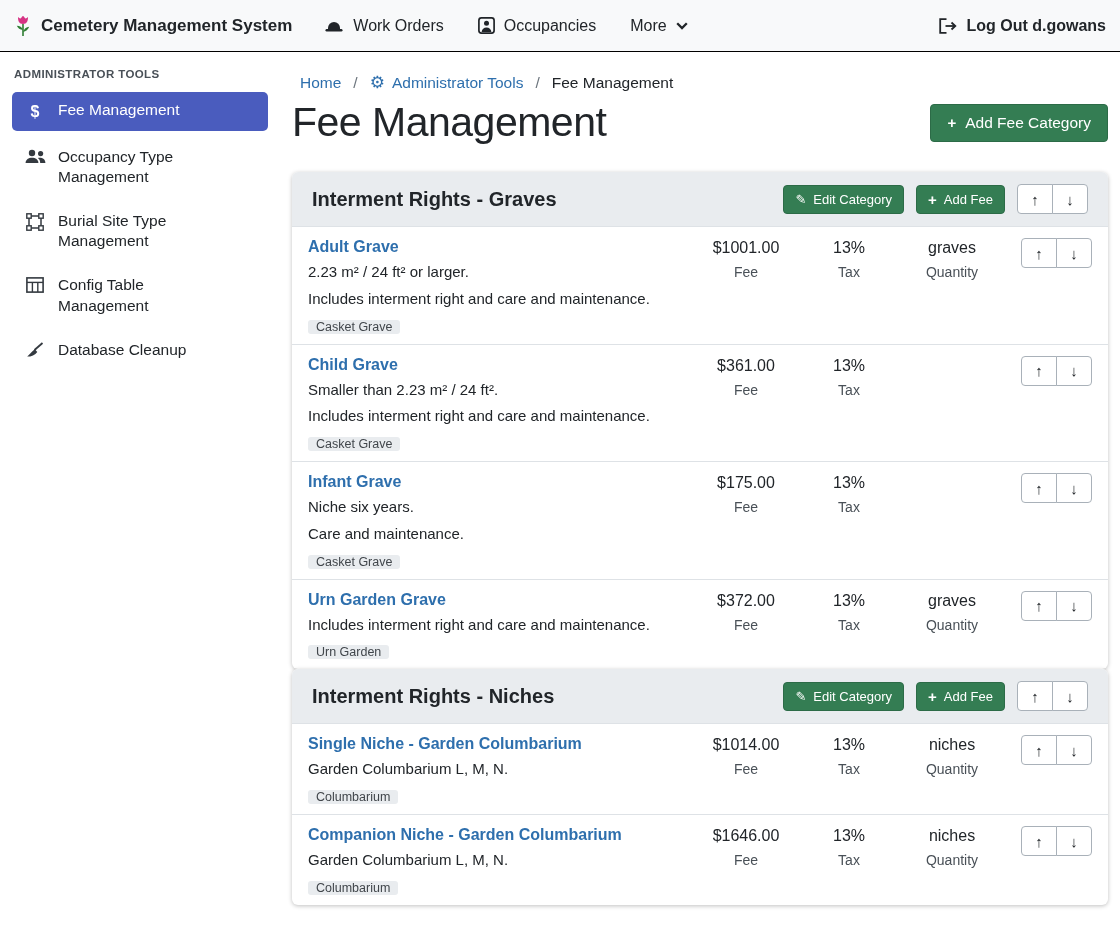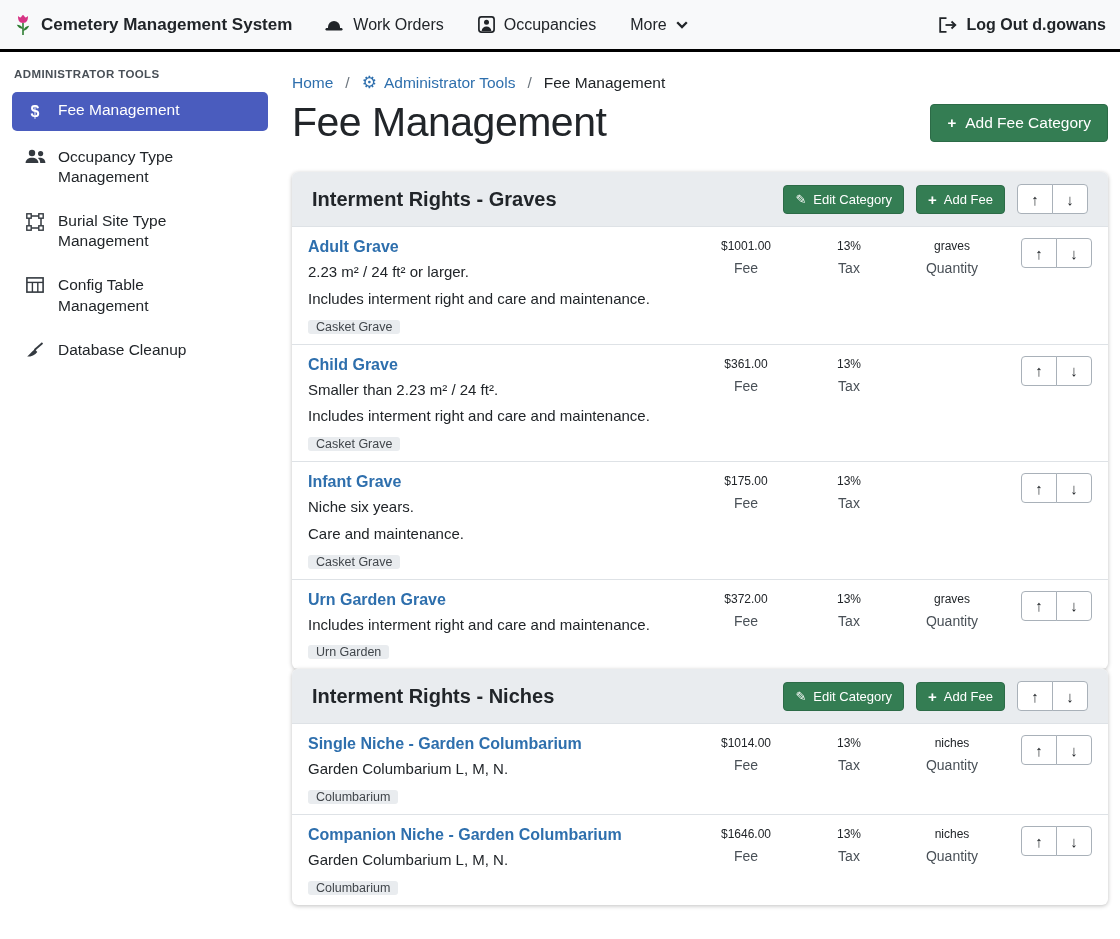--- a/index.html
+++ b/index.html
@@ -4,21 +4,21 @@
 <style>
   * { box-sizing: border-box; }
   html,body { margin:0; padding:0; }
   body {
     width:1120px; height:939px; overflow:hidden;
     font-family:"Liberation Sans", sans-serif;
     color:#212529; background:#fff; font-size:16px;
   }
   
   .navbar {
-    height:52px; background:#f8f9fa; border-bottom:3px solid #000000;
+    height:52px; background:#f8f9fa; border-bottom:1px solid #000000;
     display:flex; align-items:center; padding:0 14px;
   }
   .brand { display:flex; align-items:center; gap:9px; font-weight:700; font-size:17px; cursor:pointer; }
   .nav-items { display:flex; align-items:center; gap:34px; margin-left:32px; }
   .nav-item { display:flex; align-items:center; gap:9px; cursor:pointer; color:#212529; }
   .logout { margin-left:auto; display:flex; align-items:center; gap:9px; cursor:pointer;font-weight:bold; }
   .nav-icon { display:flex; align-items:center; }
   
   .layout { display:flex; height:887px; }
   .sidebar { width:280px; flex:none; padding:12px 12px 0 12px; }
@@ -30,21 +30,21 @@
     display:flex; align-items:flex-start; gap:12px;
     padding:8px 12px; border-radius:5px; margin-bottom:8px;
     font-size:15.5px; cursor:pointer; line-height:1.3;
   }
   .side-item.active { background:#4a5cbe; color:#fff; }
   .side-icon { width:22px; flex:none; display:flex; justify-content:center; margin-top:2px; }
   .side-label { max-width:180px; }
   .dollar-glyph { font-weight:700; font-size:16px; }
   
   .main { flex:1; padding:16px 12px 0 12px; overflow:hidden; }
-  .breadcrumb { display:flex; align-items:center; gap:12px; font-size:15.5px; margin:4px 0 2px 0; }
+  .breadcrumb { display:flex; align-items:center; gap:12px; font-size:15.5px; margin:4px 0 2px 8px; }
   .crumb-link { color:#2e6fad; cursor:pointer; display:flex; align-items:center; gap:7px; }
   .crumb-sep { color:#6c757d; }
   .gear-glyph { font-size:17px; color:#2e6fad; }
   .page-header { display:flex; align-items:center; justify-content:space-between; margin:6px 0 26px 0; }
   h1.page-title { font-size:41px; font-weight:500; margin:0; letter-spacing:-0.5px; }
   
   .btn-green {
     background:#347d53; border:1px solid #2c6b47; color:#fff;
     border-radius:4px; cursor:pointer; display:inline-flex; align-items:center;
     font-family:inherit;
@@ -80,21 +80,21 @@
   .fee-row:last-child { border-bottom:none; }
   .fee-main { flex:1; padding-right:10px; }
   .fee-name { color:#2e6fad; font-weight:700; font-size:16px; display:inline-block; margin-bottom:7px; cursor:pointer; text-decoration:none; }
   .fee-desc { font-size:15px; margin-bottom:8px; line-height:1.25; }
   .badge {
     display:inline-block; background:#e9ecef; color:#41464b;
     font-size:12.5px; padding:0 8px; border-radius:3px; margin-top:1px;
   }
   .col { width:106px; flex:none; text-align:center; padding-top:1px; }
   .col-tax { width:100px; }
-  .col-value { font-size:12px; }
+  .col-value { font-size:16px; }
   .col-label { font-size:14px; color:#495057; margin-top:7px; }
   .col.empty { visibility:hidden; }
   .row-arrows { margin-left:16px; }
 </style>
 </head>
 <body>
 
 <nav class="navbar">
   <div class="brand">
     <span class="nav-icon">

